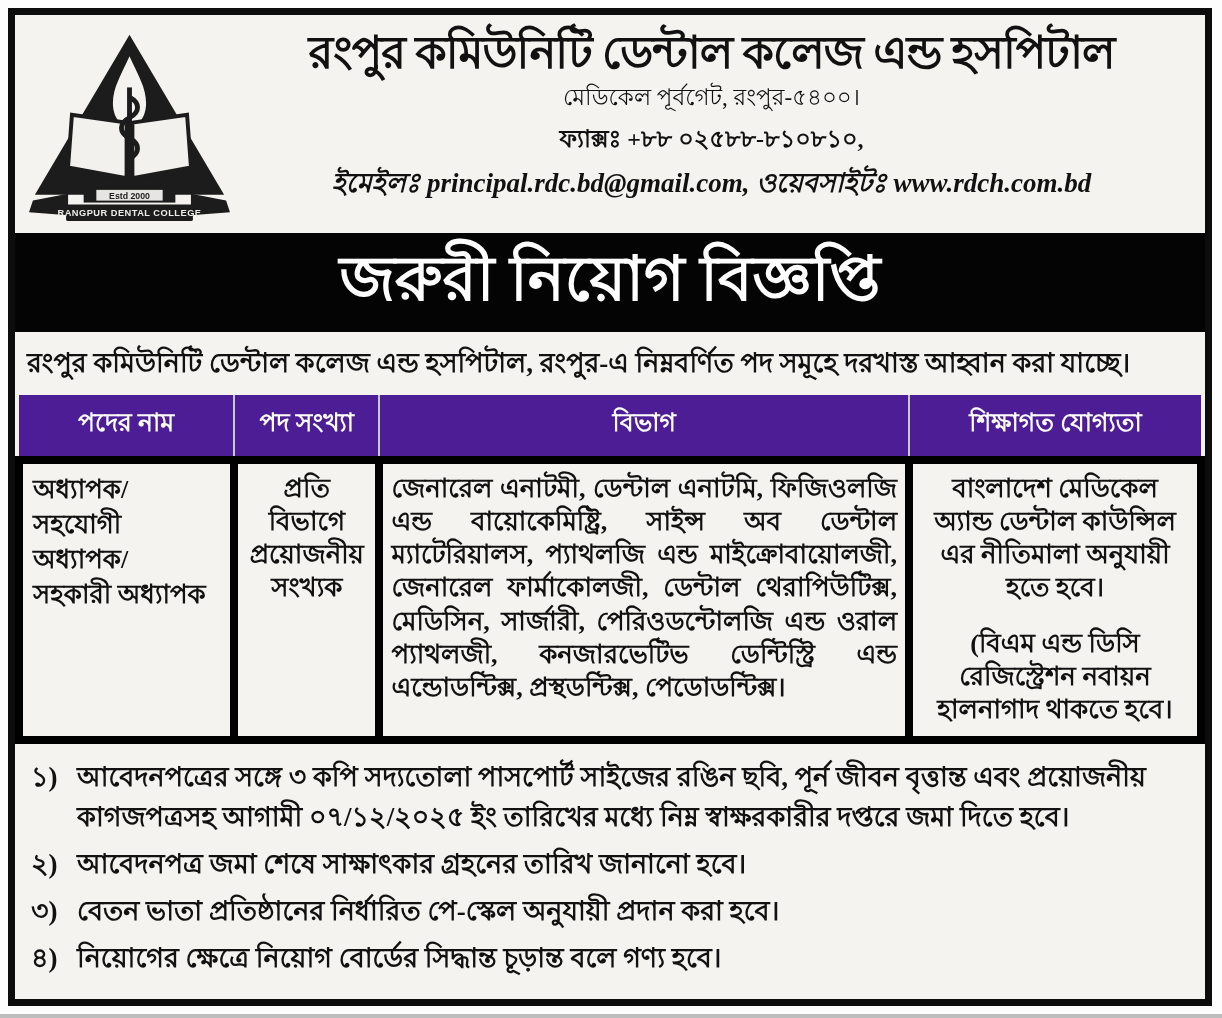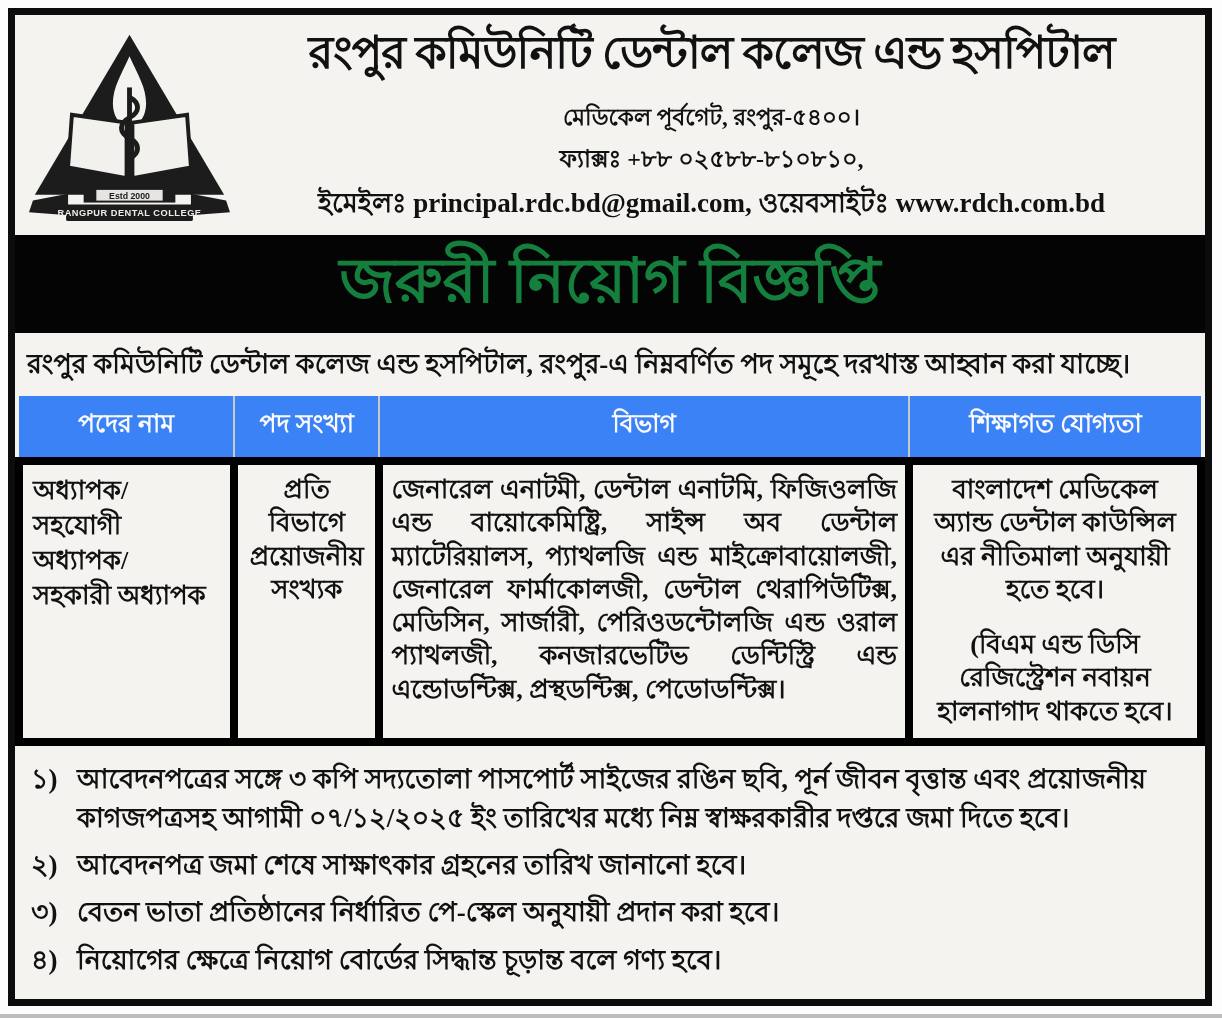--- a/index.html
+++ b/index.html
@@ -14,39 +14,39 @@
     border:7px solid #0c0c0c; background:#f4f3f0;
     display:flex; flex-direction:column; overflow:hidden;
   }
 
   
   .header { display:flex; align-items:flex-start; padding:10px 14px 2px 12px; }
   .logo { width:205px; height:200px; flex:0 0 auto; }
   .logo text { font-family:"Liberation Sans","DejaVu Sans",sans-serif; font-weight:bold; }
   .header-text { flex:1; text-align:center; padding-top:4px; }
   .college-name { font-size:45px; font-weight:bold; line-height:1.1; letter-spacing:-1px; }
-  .address { font-size:23px; font-weight:bold; margin-top:20px; }
+  .address { font-size:23px; font-weight:normal; margin-top:0; }
   .phone-line { font-size:25px; font-weight:bold; margin-top:8px; }
   .fax-line { font-size:24px; font-weight:bold; margin-top:2px; }
-  .email-line { font-size:27px; font-weight:bold; margin-top:2px; }
+  .email-line { font-size:27px; font-weight:bold; margin-top:2px;font-style:italic; }
 
   
   .banner {
-    background:#040404; color:#15803d; text-align:center;
+    background:#040404; color:#ffffff; text-align:center;
     font-size:62px; font-weight:bold; line-height:1.3;
     padding:6px 0 12px; margin-top:6px;
   }
 
   
   .intro { font-size:27px; font-weight:bold; padding:10px 10px 8px 12px; }
 
   
   table { width:100%; border-collapse:collapse; table-layout:fixed; }
   thead th {
-    background:#3b82f6; color:#fafafa; font-size:25px; font-weight:bold;
+    background:#4c1d95; color:#fafafa; font-size:25px; font-weight:bold;
     padding:8px 2px 10px; border-left:2px solid #c9c9c9;
   }
   thead th:first-child { border-left:none; }
   .col1 { width:18.2%; } .col2 { width:12.3%; } .col3 { width:44.8%; } .col4 { width:24.7%; }
   tbody td {
     border:8px solid #000000; vertical-align:top;
     font-size:26px; font-weight:bold; line-height:1.28; padding:8px 8px 10px;
   }
   td.post-name { line-height:1.35; padding-left:10px; }
   td.post-count { text-align:center; }

